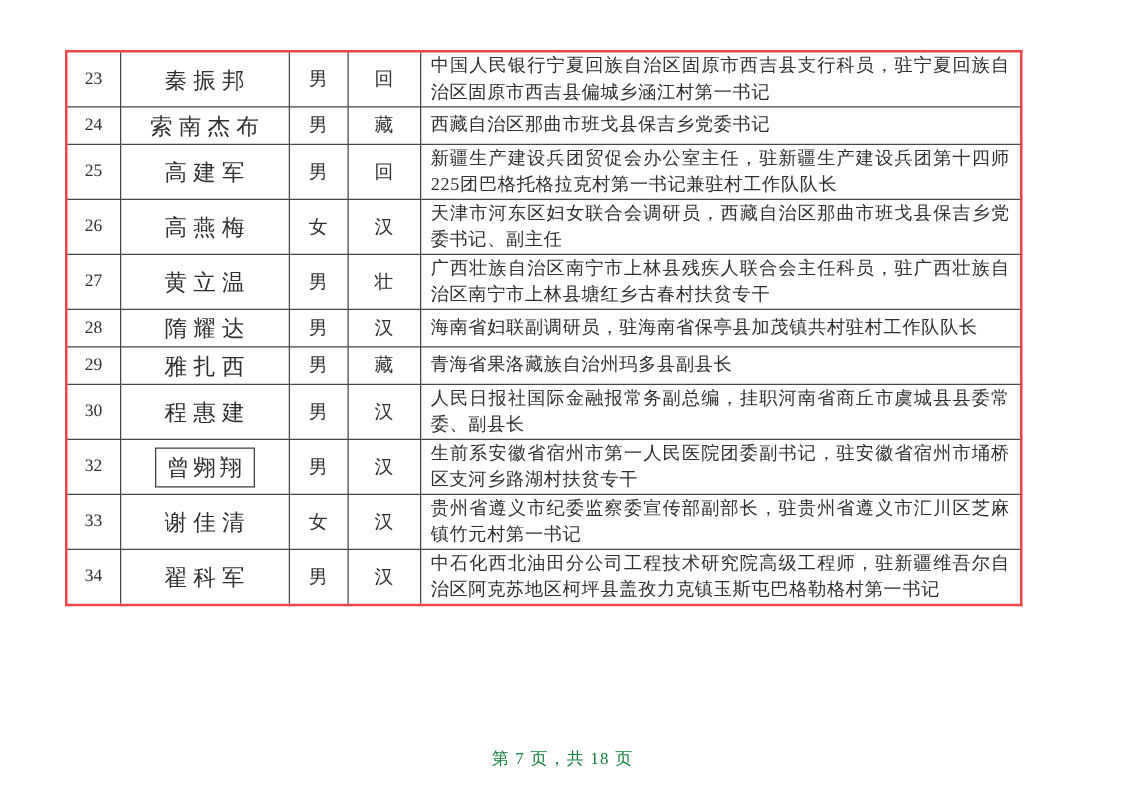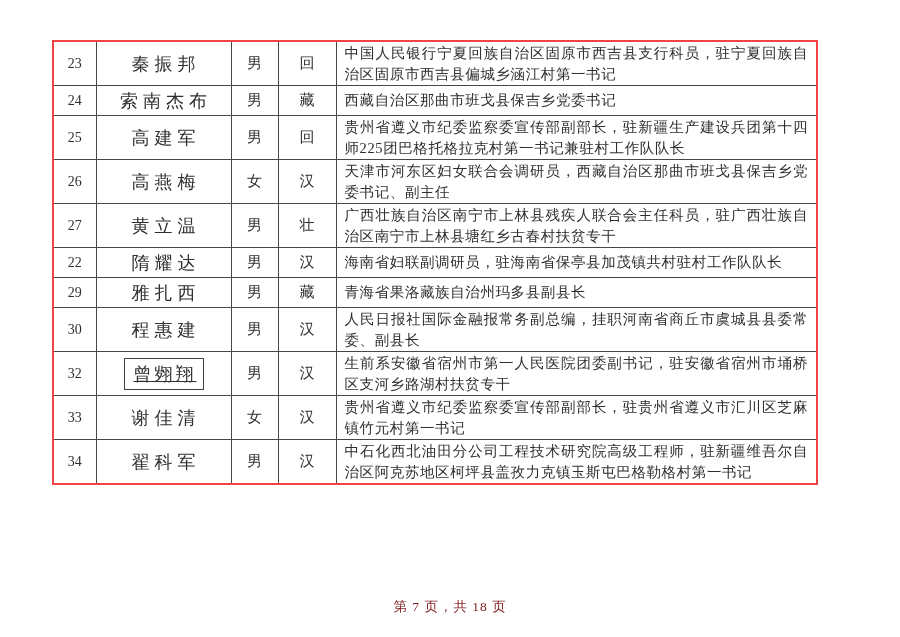--- a/index.html
+++ b/index.html
@@ -33,38 +33,37 @@
     margin-right:-5px;
     white-space:nowrap;
     display:inline-block;
     text-align:right;
   }
   .name-inner.boxed{
     border:1.5px solid #3d3d3d;
     padding:3px 6px 3px 9px;
     letter-spacing:3px;
     margin-right:0;
-    text-decoration:underline;
   }
   td.c-gen,td.c-eth{text-align:center;font-size:15px;}
   td.c-desc{
     font-size:14.5px;
     line-height:20.5px;
     letter-spacing:0.6px;
     text-align:justify;
     text-align-last:left;
     padding:1px 8px;
   }
   .footer{
     position:absolute;
     top:598px;left:0;width:900px;
     text-align:center;
     font-size:13.5px;
     letter-spacing:1px;
-    color:#7f1d1d;
+    color:#15803d;
   }
 </style>
 </head>
 <body>
 
 <table class="roster">
   <colgroup>
     <col style="width:43px">
       <col style="width:135px">
       <col style="width:47px">
@@ -84,38 +83,38 @@
       <td class="c-name"><span class="name-inner">索南杰布</span></td>
       <td class="c-gen">男</td>
       <td class="c-eth">藏</td>
       <td class="c-desc">西藏自治区那曲市班戈县保吉乡党委书记</td>
     </tr>
     <tr>
       <td class="c-num">25</td>
       <td class="c-name"><span class="name-inner">高建军</span></td>
       <td class="c-gen">男</td>
       <td class="c-eth">回</td>
-      <td class="c-desc">贵州省遵义市纪委监察委宣传部副部长，驻新疆生产建设兵团第十四师225团巴格托格拉克村第一书记兼驻村工作队队长</td>
+      <td class="c-desc">新疆生产建设兵团贸促会办公室主任，驻新疆生产建设兵团第十四师225团巴格托格拉克村第一书记兼驻村工作队队长</td>
     </tr>
     <tr>
       <td class="c-num">26</td>
       <td class="c-name"><span class="name-inner">高燕梅</span></td>
       <td class="c-gen">女</td>
       <td class="c-eth">汉</td>
       <td class="c-desc">天津市河东区妇女联合会调研员，西藏自治区那曲市班戈县保吉乡党委书记、副主任</td>
     </tr>
     <tr>
       <td class="c-num">27</td>
       <td class="c-name"><span class="name-inner">黄立温</span></td>
       <td class="c-gen">男</td>
       <td class="c-eth">壮</td>
       <td class="c-desc">广西壮族自治区南宁市上林县残疾人联合会主任科员，驻广西壮族自治区南宁市上林县塘红乡古春村扶贫专干</td>
     </tr>
     <tr>
-      <td class="c-num">22</td>
+      <td class="c-num">28</td>
       <td class="c-name"><span class="name-inner">隋耀达</span></td>
       <td class="c-gen">男</td>
       <td class="c-eth">汉</td>
       <td class="c-desc">海南省妇联副调研员，驻海南省保亭县加茂镇共村驻村工作队队长</td>
     </tr>
     <tr>
       <td class="c-num">29</td>
       <td class="c-name"><span class="name-inner">雅扎西</span></td>
       <td class="c-gen">男</td>
       <td class="c-eth">藏</td>

